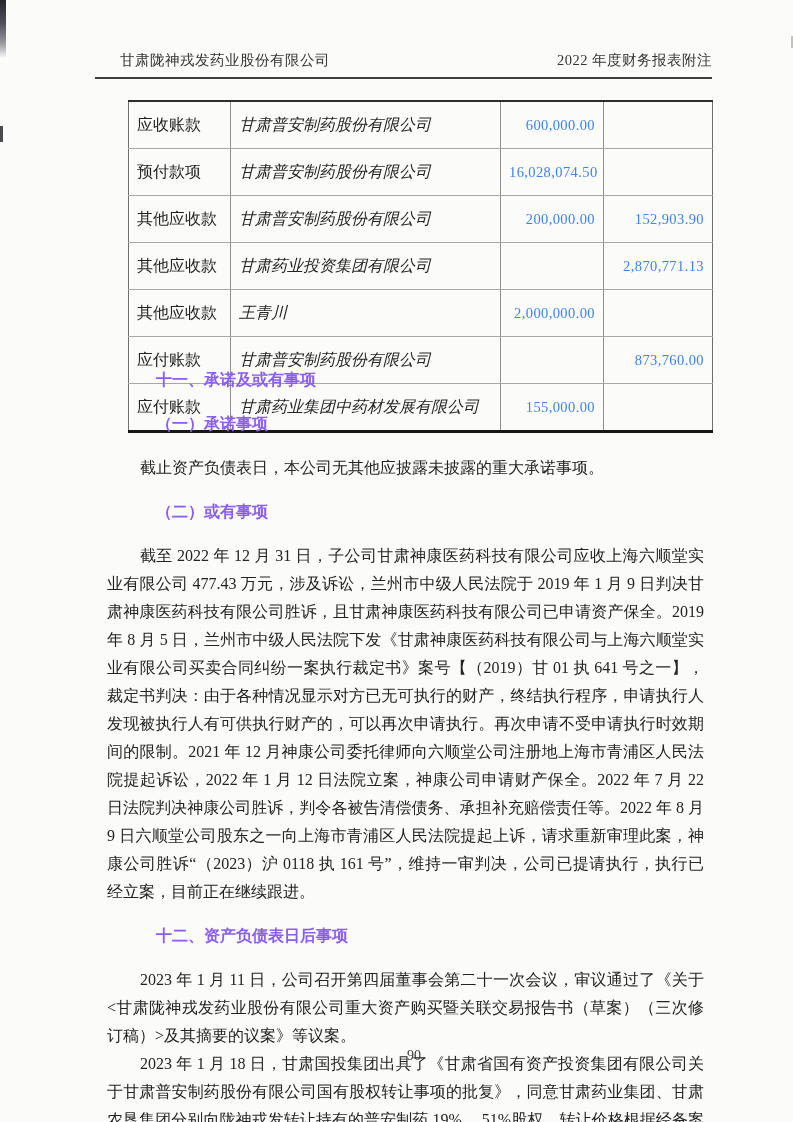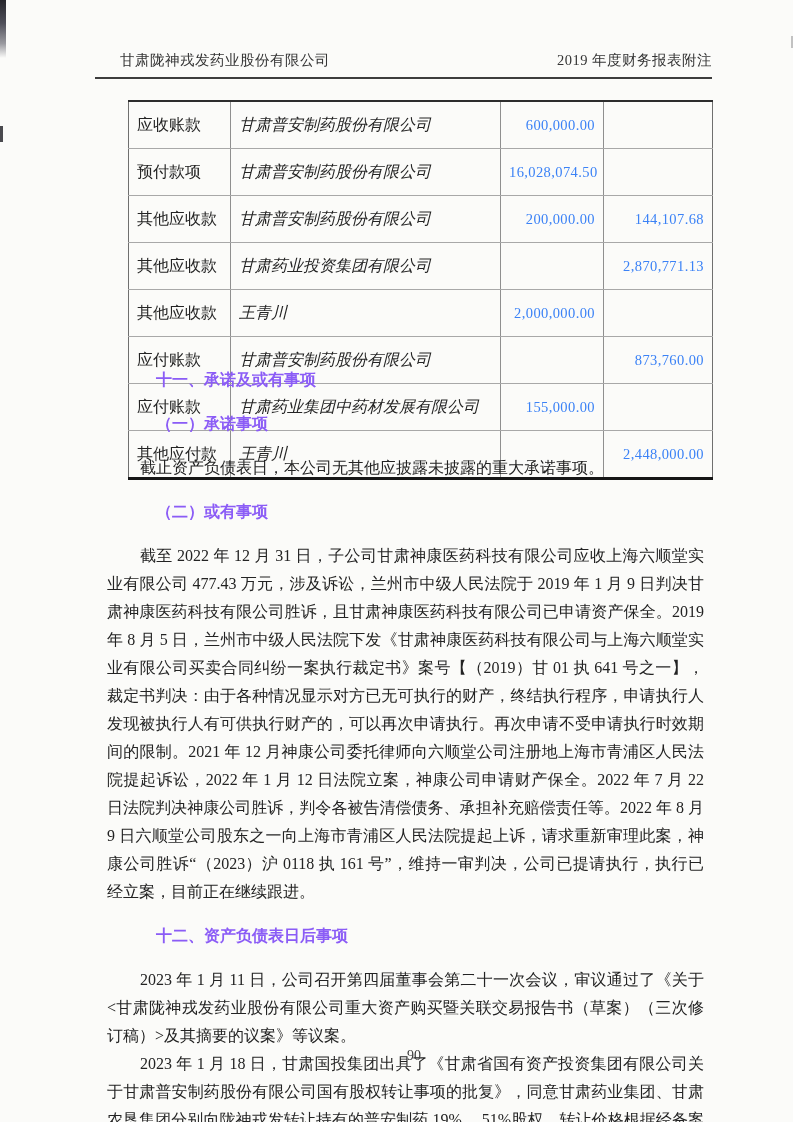--- a/index.html
+++ b/index.html
@@ -55,21 +55,21 @@
 <body>
 
 <div class="page">
 
   <div class="artifact-corner"></div>
   <div class="artifact-left"></div>
   <div class="artifact-right"></div>
 
   <div class="hdr">
     <span>甘肃陇神戎发药业股份有限公司</span>
-    <span>2019 年度财务报表附注</span>
+    <span>2022 年度财务报表附注</span>
   </div>
   <div class="header-rule"></div>
 
   <table class="rpt">
     <colgroup>
       <col style="width:102px">
         <col style="width:270px">
         <col style="width:103px">
         <col style="width:109px">
     </colgroup>
@@ -83,21 +83,21 @@
       <tr>
         <td class="c-item">预付款项</td>
         <td class="c-party">甘肃普安制药股份有限公司</td>
         <td class="c-amt">16,028,074.50</td>
         <td class="c-amt"></td>
       </tr>
       <tr>
         <td class="c-item">其他应收款</td>
         <td class="c-party">甘肃普安制药股份有限公司</td>
         <td class="c-amt">200,000.00</td>
-        <td class="c-amt">144,107.68</td>
+        <td class="c-amt">152,903.90</td>
       </tr>
       <tr>
         <td class="c-item">其他应收款</td>
         <td class="c-party">甘肃药业投资集团有限公司</td>
         <td class="c-amt"></td>
         <td class="c-amt">2,870,771.13</td>
       </tr>
       <tr>
         <td class="c-item">其他应收款</td>
         <td class="c-party">王青川</td>
@@ -109,26 +109,20 @@
         <td class="c-party">甘肃普安制药股份有限公司</td>
         <td class="c-amt"></td>
         <td class="c-amt">873,760.00</td>
       </tr>
       <tr>
         <td class="c-item">应付账款</td>
         <td class="c-party">甘肃药业集团中药材发展有限公司</td>
         <td class="c-amt">155,000.00</td>
         <td class="c-amt"></td>
       </tr>
-      <tr>
-        <td class="c-item">其他应付款</td>
-        <td class="c-party">王青川</td>
-        <td class="c-amt"></td>
-        <td class="c-amt">2,448,000.00</td>
-      </tr>
     </tbody>
   </table>
 
   <main class="textblock">
     <h3>十一、承诺及或有事项</h3>
     <h4>（一）承诺事项</h4>
     <p>截止资产负债表日，本公司无其他应披露未披露的重大承诺事项。</p>
     <h4>（二）或有事项</h4>
     <p>截至 2022 年 12 月 31 日，子公司甘肃神康医药科技有限公司应收上海六顺堂实业有限公司 477.43 万元，涉及诉讼，兰州市中级人民法院于 2019 年 1 月 9 日判决甘肃神康医药科技有限公司胜诉，且甘肃神康医药科技有限公司已申请资产保全。2019 年 8 月 5 日，兰州市中级人民法院下发《甘肃神康医药科技有限公司与上海六顺堂实业有限公司买卖合同纠纷一案执行裁定书》案号【（2019）甘 01 执 641 号之一】，裁定书判决：由于各种情况显示对方已无可执行的财产，终结执行程序，申请执行人发现被执行人有可供执行财产的，可以再次申请执行。再次申请不受申请执行时效期间的限制。2021 年 12 月神康公司委托律师向六顺堂公司注册地上海市青浦区人民法院提起诉讼，2022 年 1 月 12 日法院立案，神康公司申请财产保全。2022 年 7 月 22 日法院判决神康公司胜诉，判令各被告清偿债务、承担补充赔偿责任等。2022 年 8 月 9 日六顺堂公司股东之一向上海市青浦区人民法院提起上诉，请求重新审理此案，神康公司胜诉“（2023）沪 0118 执 161 号”，维持一审判决，公司已提请执行，执行已经立案，目前正在继续跟进。</p>
     <h3>十二、资产负债表日后事项</h3>

